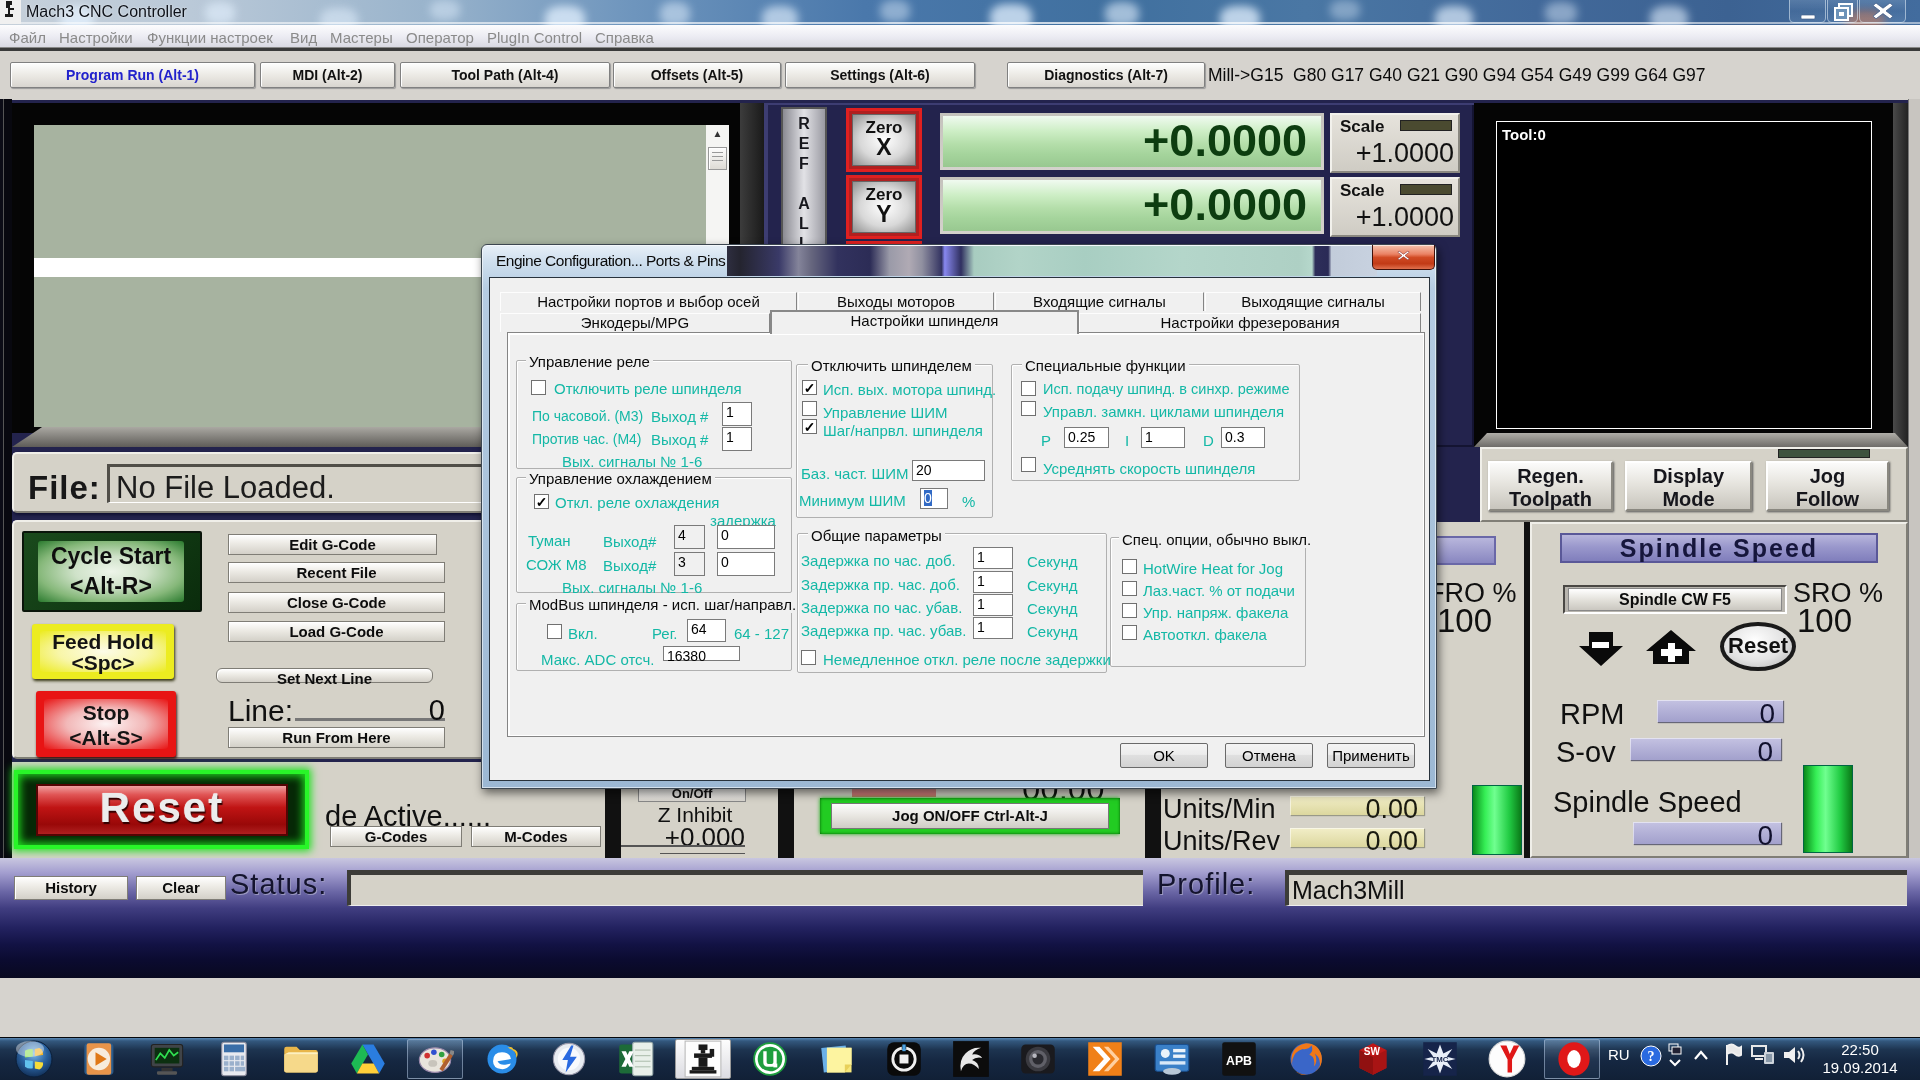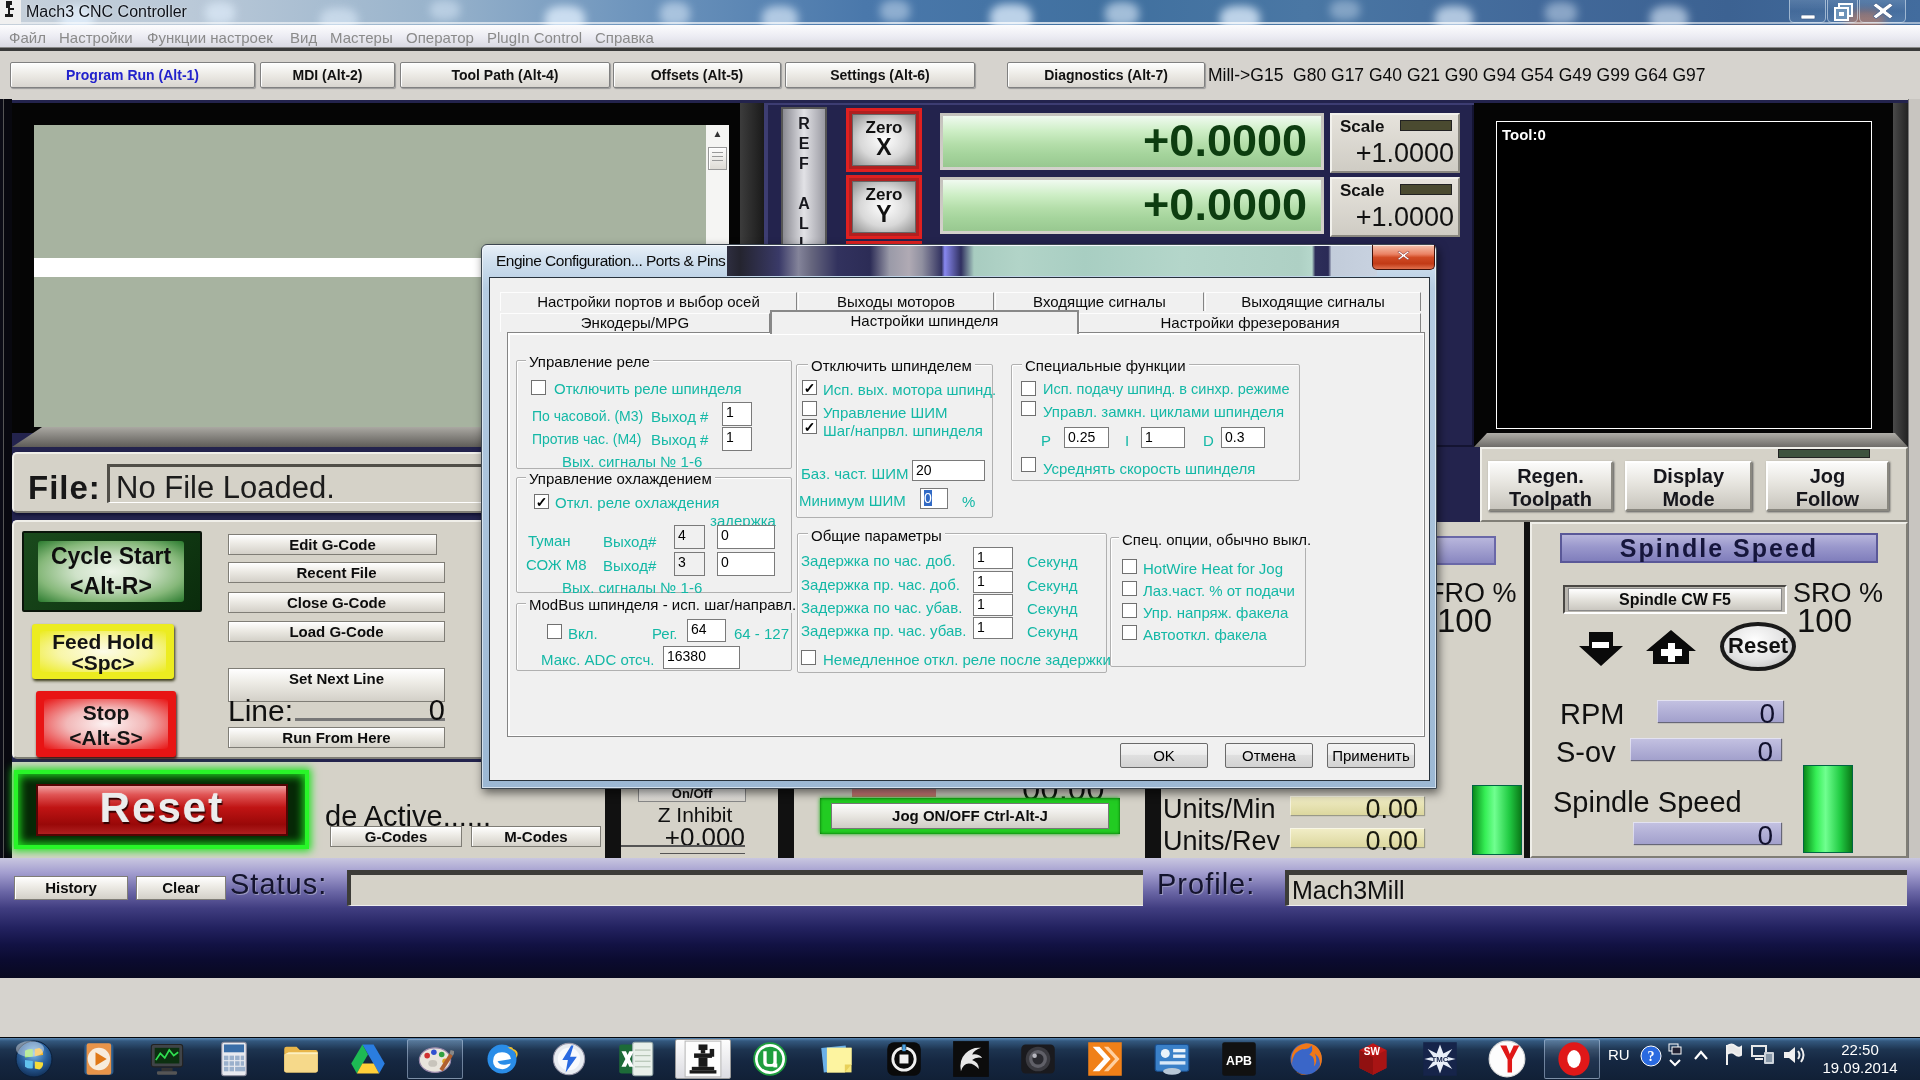--- a/index.html
+++ b/index.html
@@ -245,21 +245,21 @@
   <div id="cyclestart"></div>
   <div id="csinner">Cycle Start<br>&lt;Alt-R&gt;</div>
   <div id="feedhold"></div>
   <div id="fhinner">Feed Hold<br>&lt;Spc&gt;</div>
   <div id="stopbtn"></div>
   <div id="stinner">Stop<br>&lt;Alt-S&gt;</div>
   <div class="btn3d" style="left:228px;top:534px;width:209px;height:21px;font-size:15px;line-height:19px;">Edit G-Code</div>
   <div class="btn3d" style="left:228px;top:562px;width:217px;height:21px;font-size:15px;line-height:19px;">Recent File</div>
   <div class="btn3d" style="left:228px;top:592px;width:217px;height:21px;font-size:15px;line-height:19px;">Close G-Code</div>
   <div class="btn3d" style="left:228px;top:621px;width:217px;height:21px;font-size:15px;line-height:19px;">Load G-Code</div>
-  <div class="btn3d" style="left:228px;top:668px;width:217px;height:34px;font-size:15px;line-height:19px;">Set Next Line</div>
+  <div class="btn3d" style="left:216px;top:668px;width:217px;height:15px;font-size:15px;line-height:19px;border-radius:6px;">Set Next Line</div>
   <div id="linelbl">Line:</div>
   <div id="linefield">0</div>
   <div class="btn3d" style="left:228px;top:727px;width:217px;height:21px;font-size:15px;line-height:19px;">Run From Here</div>
 
   <div id="tanstrip"></div>
   <div class="vdiv" style="left:605px;"></div>
   <div class="vdiv" style="left:778px;"></div>
   <div class="vdiv" style="left:1145px;"></div>
   <div id="resetglow"></div>
   <div id="resetbtn"></div>
@@ -419,21 +419,21 @@
   <div class="dlbl" style="left:562px;top:579px;">Вых. сигналы № 1-6</div>
 
   <div class="grp" style="left:516px;top:603px;width:276px;height:68px;"></div>
   <div class="grplbl" style="left:526px;top:596px;">ModBus шпинделя - исп. шаг/направл.</div>
   <div class="cb" style="left:547px;top:624px;"></div>
   <div class="dlbl" style="left:568px;top:625px;">Вкл.</div>
   <div class="dlbl" style="left:652px;top:625px;">Рег.</div>
   <div class="tf" style="left:687px;top:619px;width:39px;height:23px;">64</div>
   <div class="dlbl" style="left:734px;top:625px;">64 - 127</div>
   <div class="dlbl" style="left:541px;top:651px;">Макс. ADC отсч.</div>
-  <div class="tf" style="left:663px;top:646px;width:77px;height:23px;">16380</div>
+  <div class="tf" style="left:663px;top:646px;width:77px;height:15px;">16380</div>
 
   <div class="grp" style="left:796px;top:364px;width:197px;height:154px;"></div>
   <div class="grplbl" style="left:808px;top:357px;">Отключить шпинделем</div>
   <div class="cb" style="left:802px;top:380px;">✓</div>
   <div class="dlbl" style="left:823px;top:381px;">Исп. вых. мотора шпинд.</div>
   <div class="cb" style="left:802px;top:401px;"></div>
   <div class="dlbl" style="left:823px;top:404px;">Управление ШИМ</div>
   <div class="cb" style="left:802px;top:419px;">✓</div>
   <div class="dlbl" style="left:823px;top:422px;">Шаг/напрвл. шпинделя</div>
   <div class="dlbl" style="left:801px;top:465px;">Баз. част. ШИМ</div>

